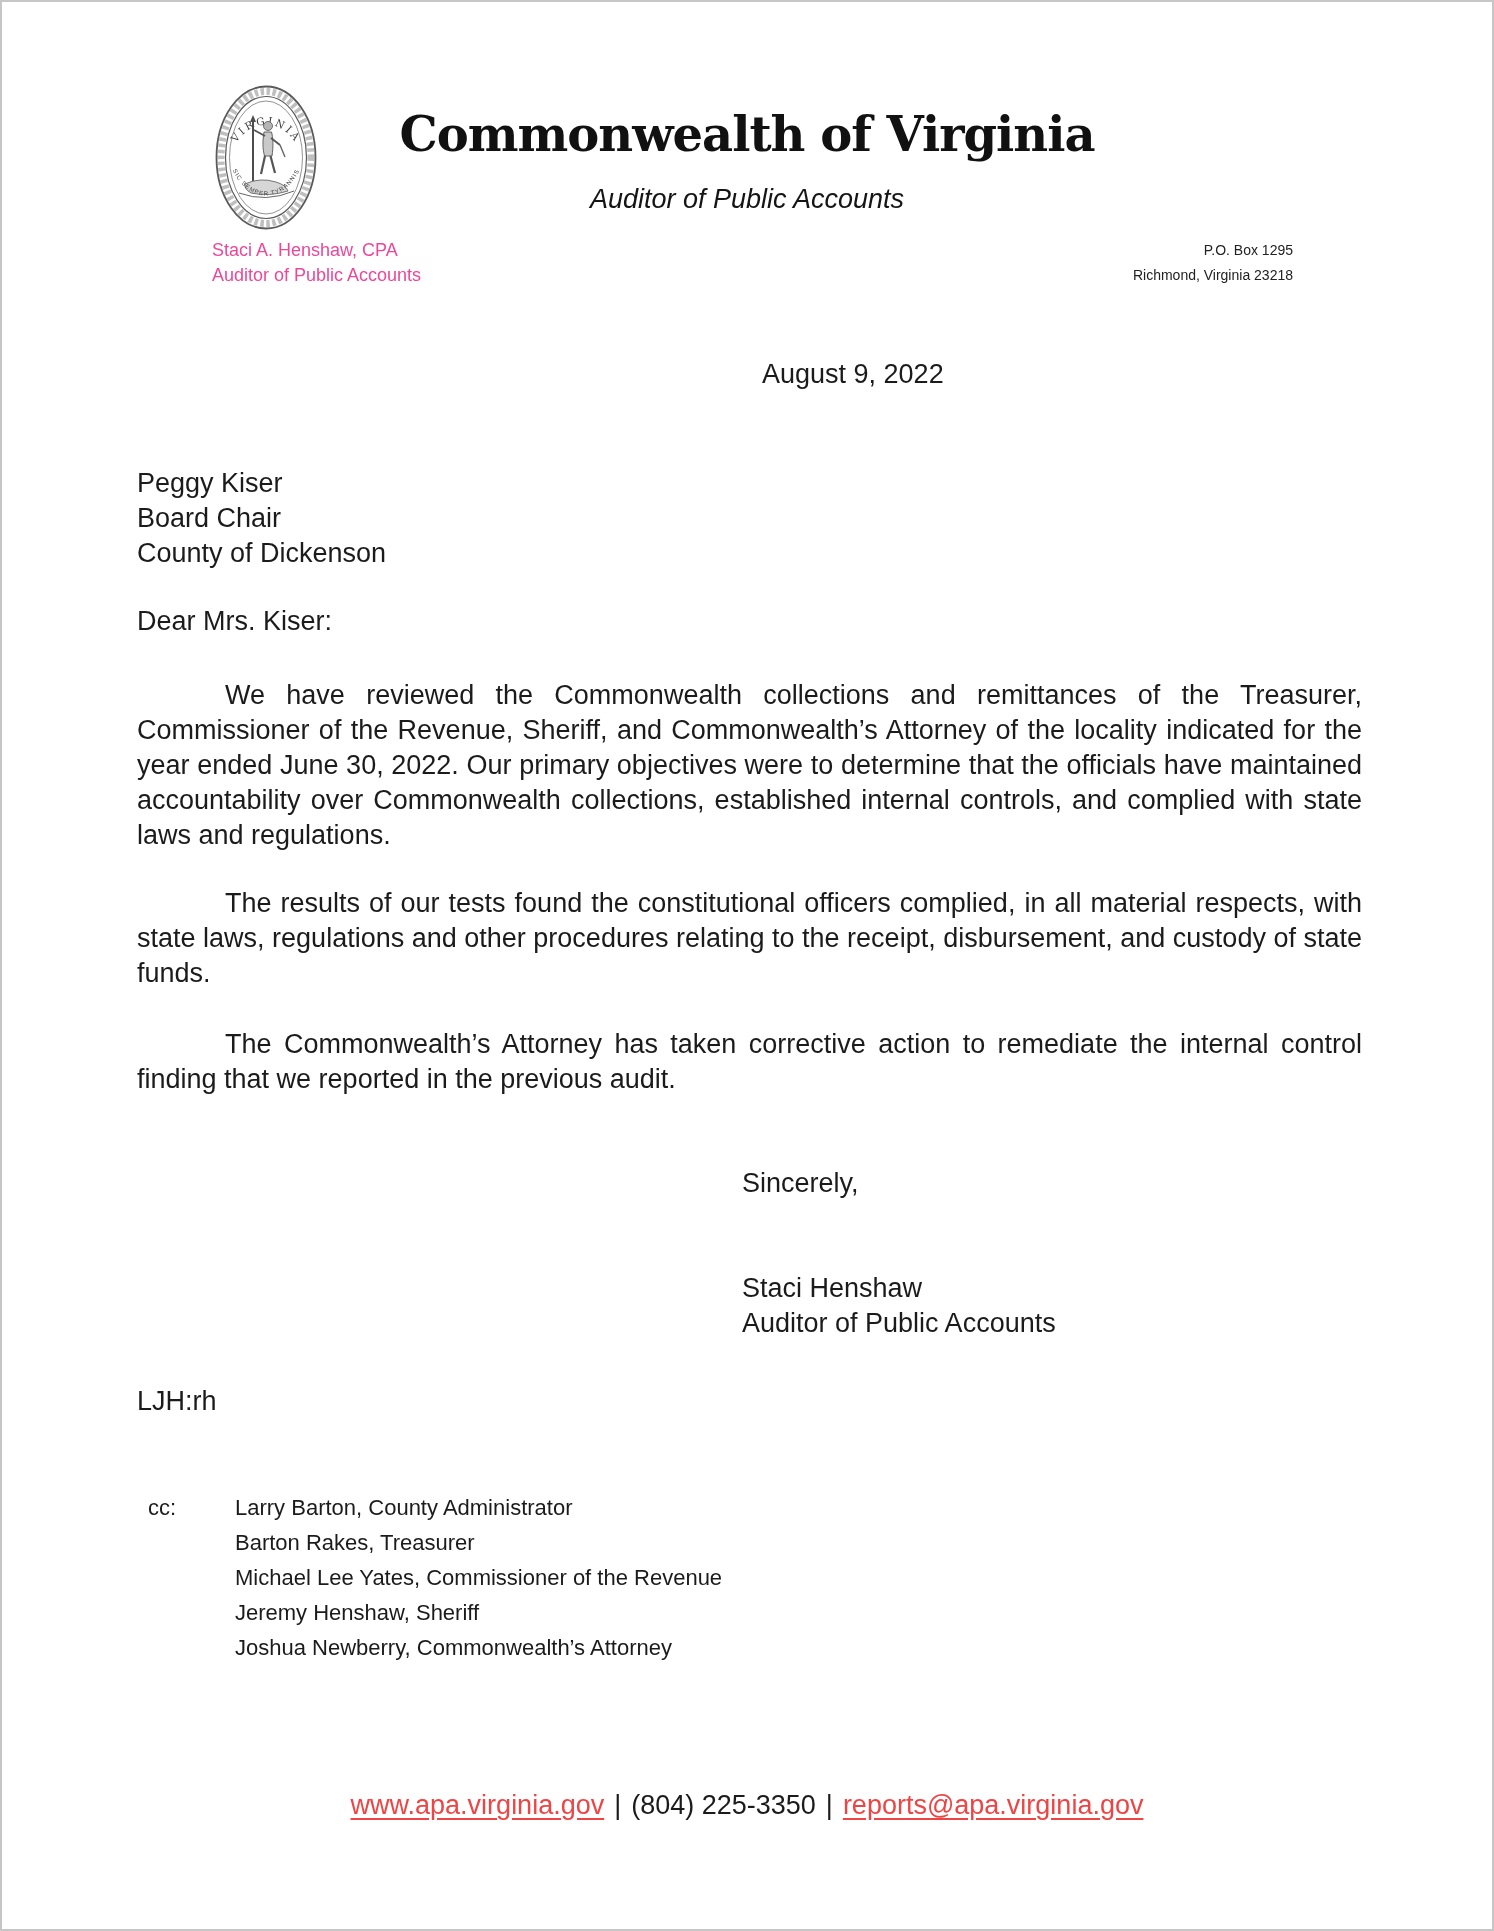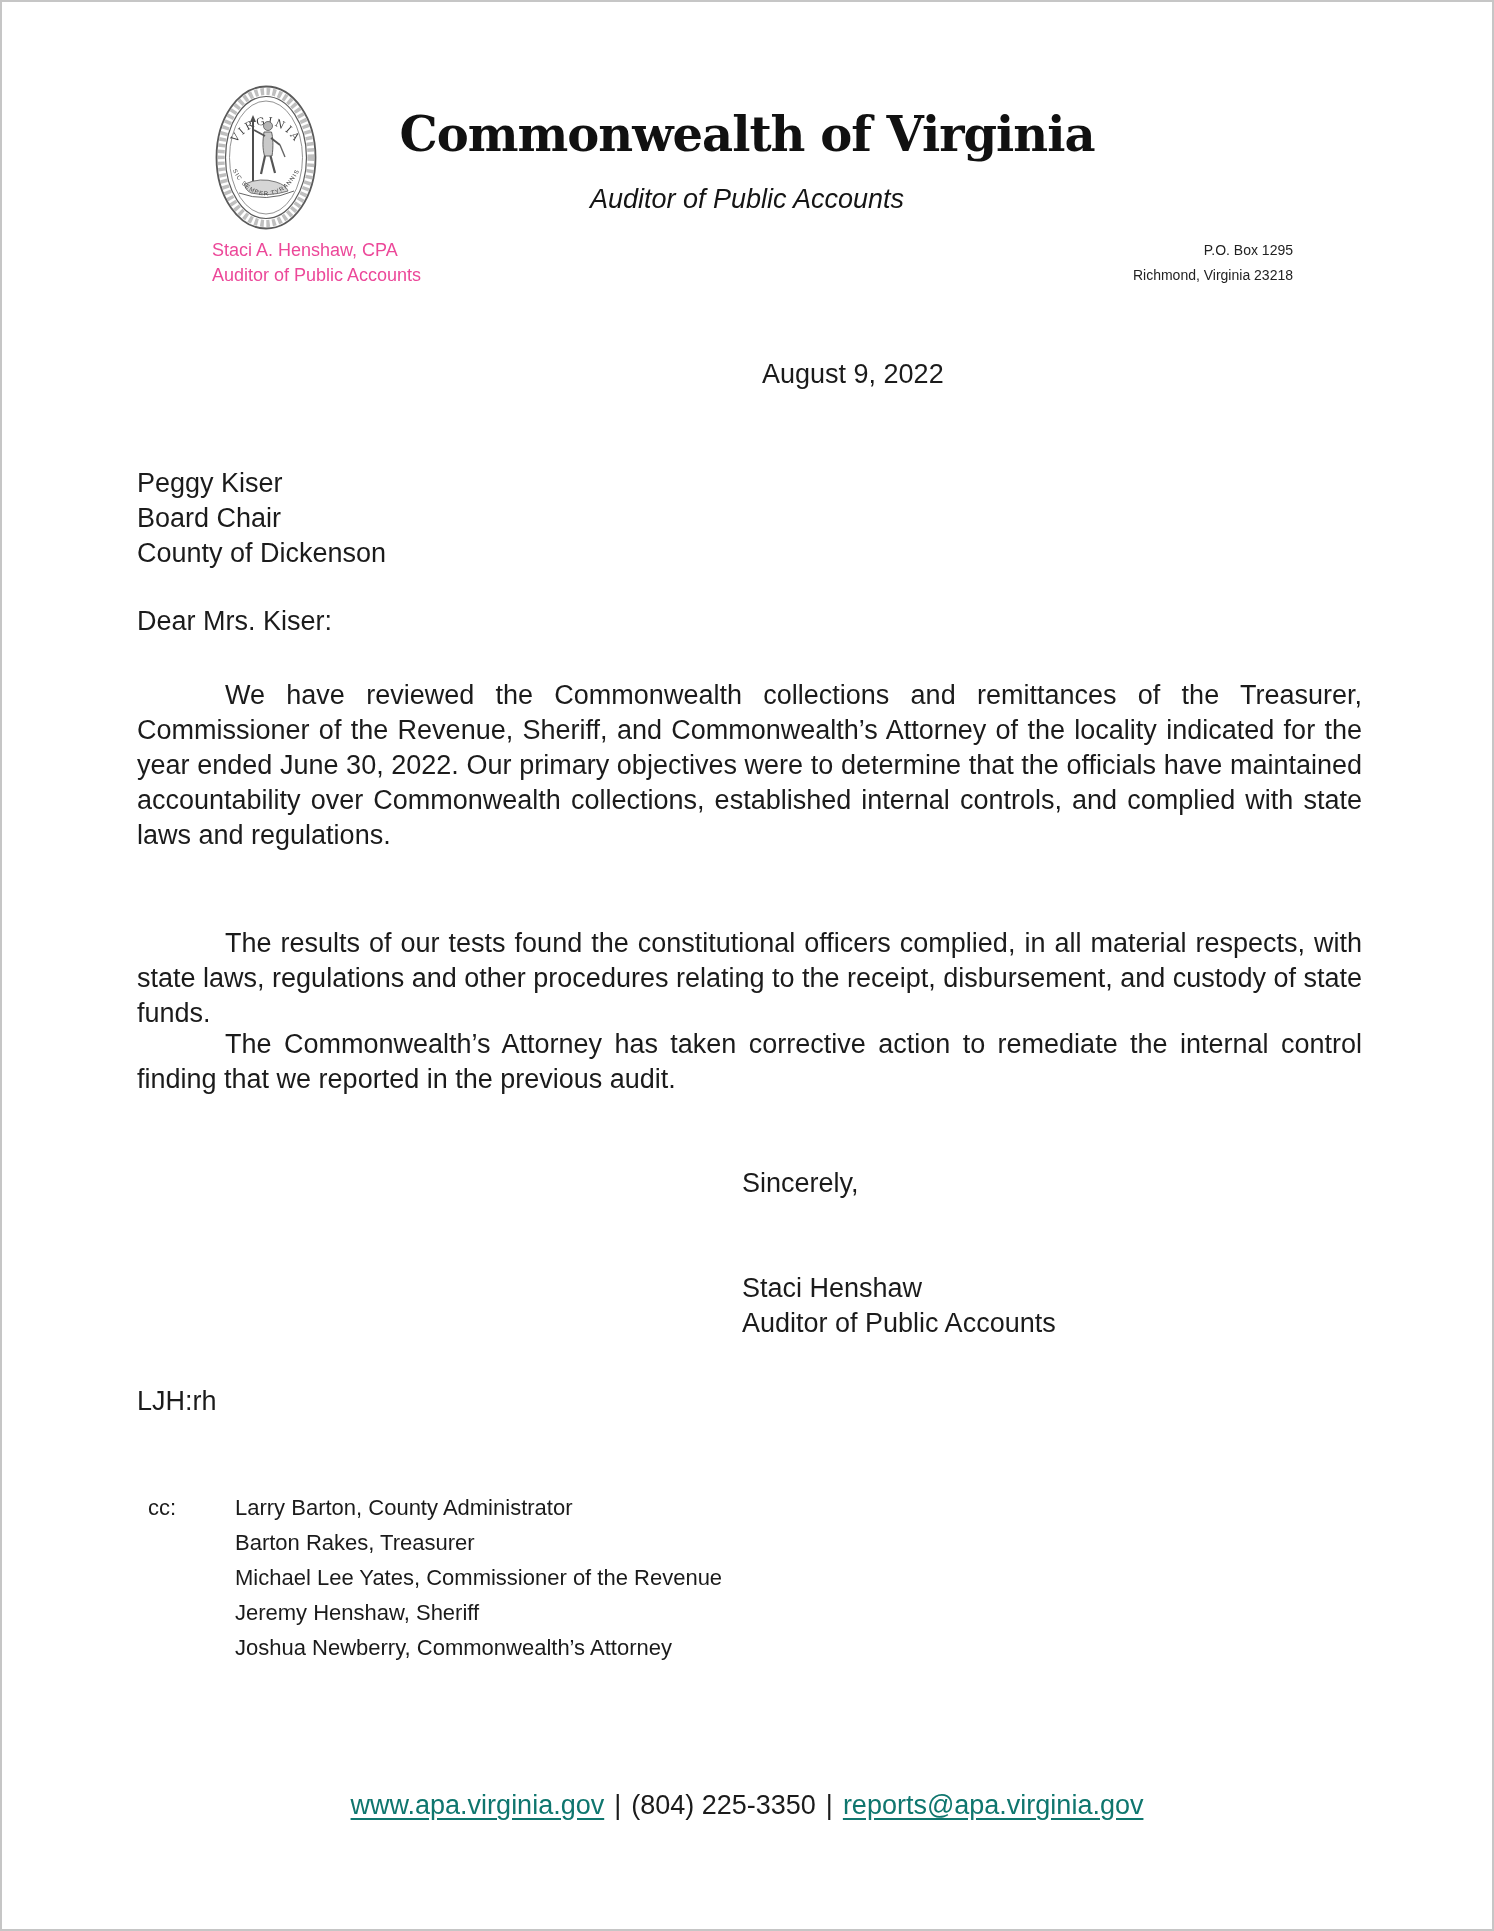--- a/index.html
+++ b/index.html
@@ -44,33 +44,33 @@
   .date{position:absolute;left:744px;top:357px;font-size:27px;margin-left:16px;}
   .recipient{position:absolute;left:135px;top:464px;font-size:27px;line-height:35px;}
   .salutation{position:absolute;left:135px;top:604px;font-size:27px;}
   .para{
     position:absolute;left:135px;width:1225px;
     font-size:27px;line-height:35px;
     text-align:justify;
     text-indent:88px;
   }
   .para-1{top:676px;}
-  .para-2{top:884px;margin-top:40px;}
+  .para-2{top:884px;}
   .para-3{top:1025px;}
   .valediction{position:absolute;left:740px;top:1166px;font-size:27px;}
   .signature{position:absolute;left:740px;top:1269px;font-size:27px;line-height:35px;}
   .reference{position:absolute;left:135px;top:1384px;font-size:27px;}
   .cc-block{position:absolute;left:146px;top:1488px;font-size:22px;line-height:35px;display:flex;}
   .cc-label{width:87px;flex:0 0 87px;}
   .cc-names{flex:1;}
   .footer{
     position:absolute;left:0;right:0;top:1788px;
     text-align:center;font-size:27px;color:#1b1b1b;
   }
-  .footer a{color:#0f766e;text-decoration:underline;text-underline-offset:4px;}
+  .footer a{color:#ef4444;text-decoration:underline;text-underline-offset:4px;}
   .footer .sep{padding:0 10px;}
 </style>
 </head>
 <body>
 
 <div class="page">
 
   <div class="seal">
     <svg viewBox="0 0 102 145" width="102" height="145" aria-hidden="true">
       <ellipse cx="51" cy="72.5" rx="49.5" ry="71" fill="none" stroke="#5a5a5a" stroke-width="1.8"></ellipse>

